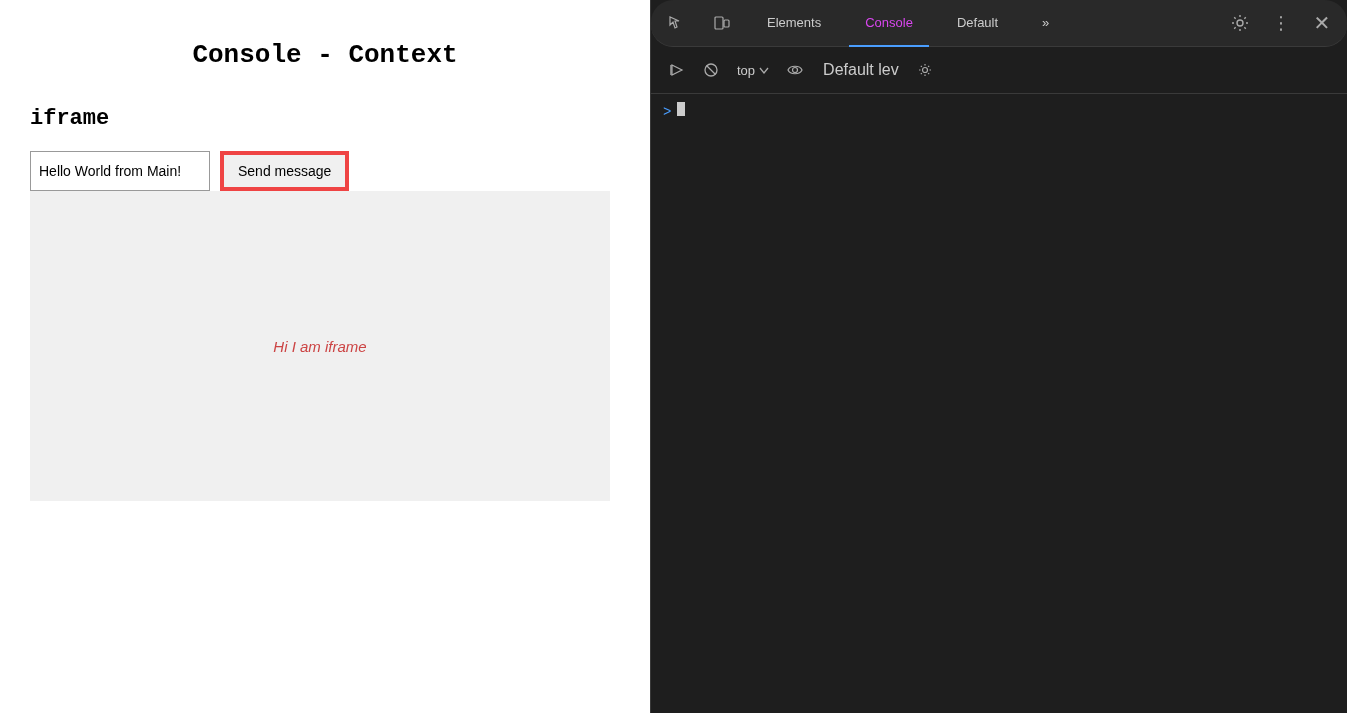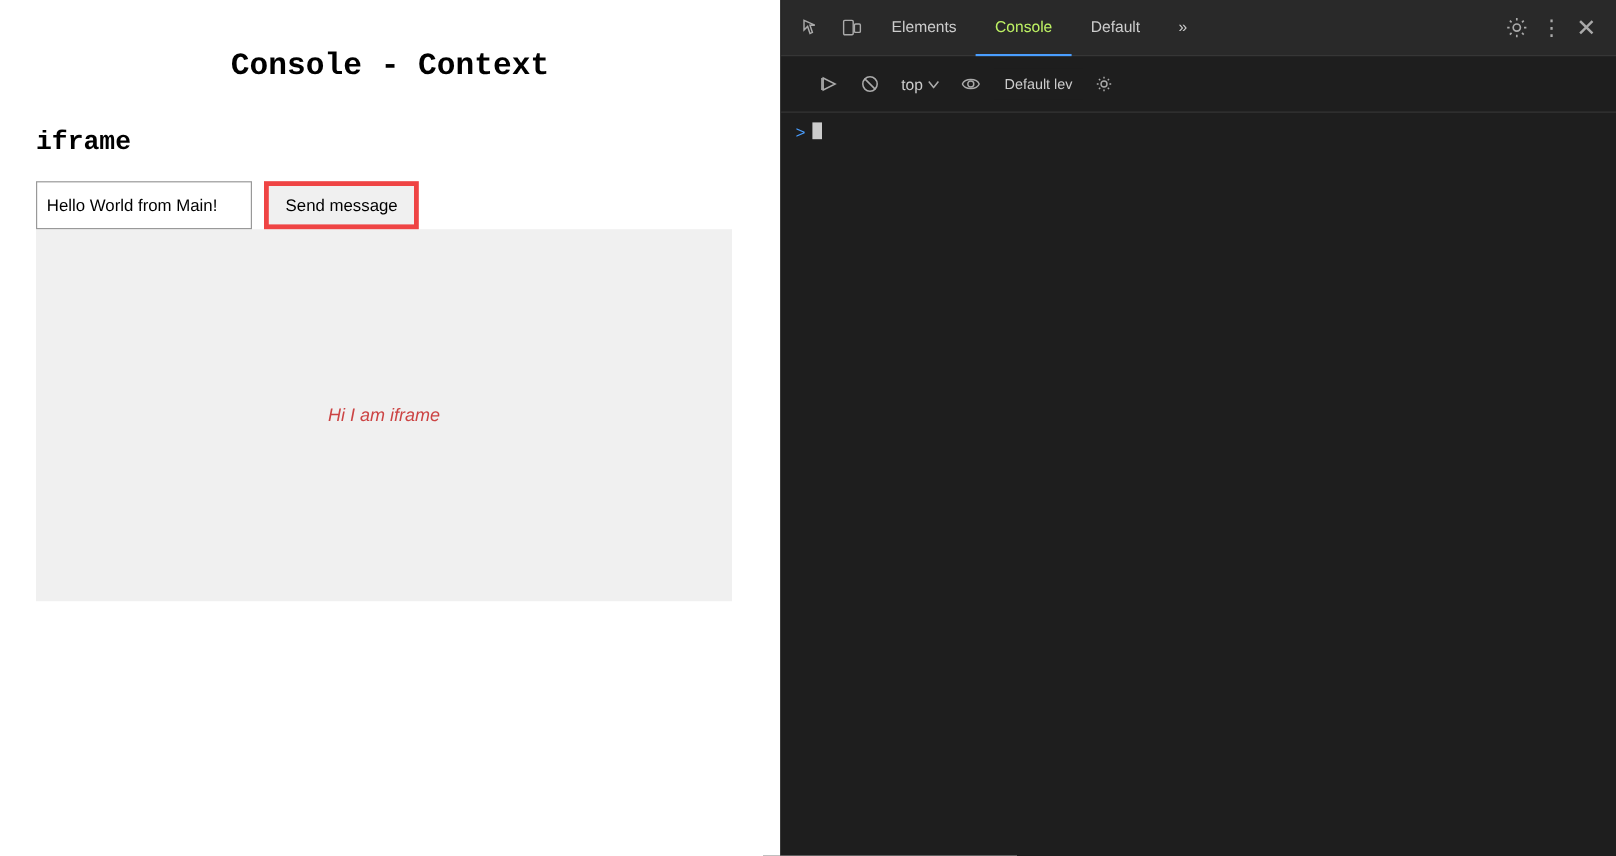--- a/index.html
+++ b/index.html
@@ -90,21 +90,22 @@
     }
 
     
     #devtools-toolbar {
       display: flex;
       align-items: center;
       height: 47px;
       background: #292929;
       border-bottom: 1px solid #3a3a3a;
       padding: 0 8px;
-      gap: 0;
+      gap: 12px;
+      border-radius: 22px;
     }
 
     .devtools-icon-btn {
       width: 34px;
       height: 34px;
       display: flex;
       align-items: center;
       justify-content: center;
       color: #aaa;
       cursor: pointer;
@@ -119,21 +120,21 @@
       height: 47px;
       display: flex;
       align-items: center;
       color: #ccc;
       font-size: 13px;
       cursor: pointer;
       border-bottom: 2px solid transparent;
     }
 
     .devtools-tab.active {
-      color: #bef264;
+      color: #d946ef;
       border-bottom: 2px solid #4a9eff;
     }
 
     .toolbar-spacer { flex: 1; }
 
     .devtools-gear-btn {
       width: 34px;
       height: 34px;
       display: flex;
       align-items: center;
@@ -165,21 +166,21 @@
       font-size: 20px;
     }
 
     
     #console-toolbar {
       display: flex;
       align-items: center;
       height: 47px;
       background: #1e1e1e;
       border-bottom: 1px solid #3a3a3a;
-      padding: 0 26px;
+      padding: 0 12px;
       gap: 6px;
     }
 
     .console-icon-btn {
       width: 28px;
       height: 28px;
       display: flex;
       align-items: center;
       justify-content: center;
       color: #aaa;
@@ -198,21 +199,21 @@
       font-size: 12px;
       height: 26px;
       width: 130px;
       flex: 1;
     }
 
     .default-level-btn {
       background: #1e1e1e;
       border: none;
       color: #ccc;
-      font-size: 12px;
+      font-size: 16px;
       padding: 3px 8px;
       cursor: pointer;
       height: 26px;
     }
 
     .console-settings-btn {
       width: 24px;
       height: 24px;
       display: flex;
       align-items: center;

